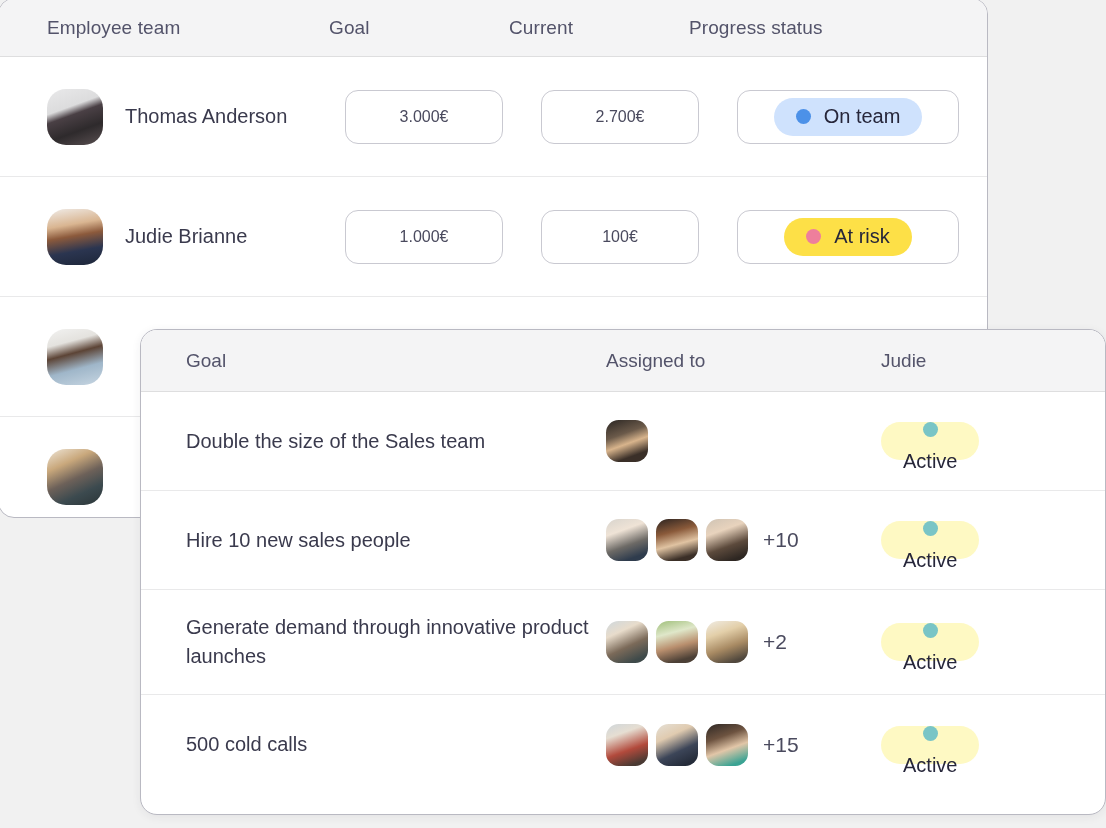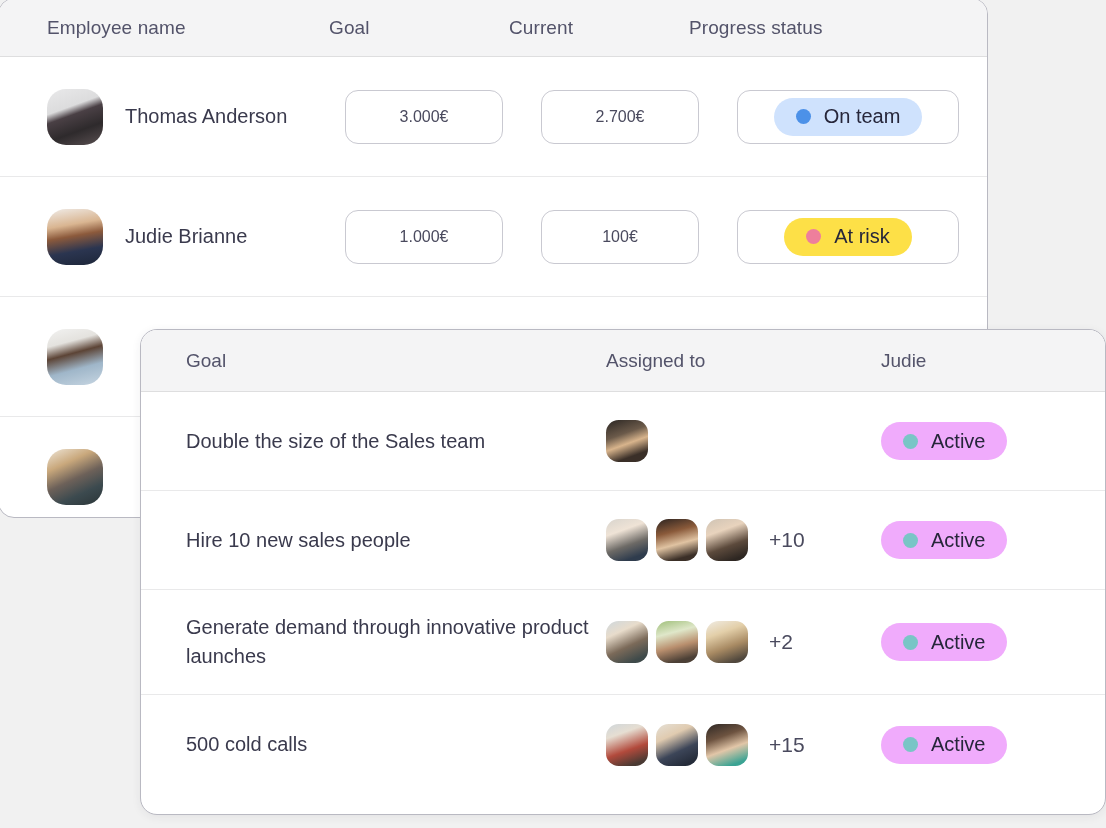--- a/index.html
+++ b/index.html
@@ -129,21 +129,21 @@
   }
   .badge .dot {
     width: 15px; height: 15px;
     border-radius: 50%;
     flex: none;
   }
   .badge.ontrack { background: #cfe2fd; }
   .badge.ontrack .dot { background: #4c91e8; }
   .badge.atrisk  { background: #fde047; }
   .badge.atrisk  .dot { background: #ee7f9c; }
-  .badge.active  { background: #f0abfc; }
+  .badge.active  { background: #fef9c3; flex-direction: column; }
   .badge.active  .dot { background: #79c5c6; }
 
   
   #goal-card {
     position: absolute;
     left: 140px;
     top: 329px;
     width: 966px;
     height: 486px;
     background: #ffffff;
@@ -185,21 +185,21 @@
   }
 
   .assignees {
     display: flex;
     align-items: center;
     gap: 8px;
   }
   .plus-more {
     font-size: 21px;
     color: #4a4a5e;
-    margin-left: 13px;
+    margin-left: 7px;
     white-space: nowrap;
   }
 
   
   .ph-thomas  { background-image: linear-gradient(160deg,#e9e9ea 0%,#dcdcdd 34%,#4a4045 46%,#2e2a2c 70%,#5a5052 100%); }
   .ph-judie   { background-image: linear-gradient(170deg,#f0ece8 0%,#d9b591 30%,#8c5a3c 48%,#2b3550 72%,#1d2639 100%); }
   .ph-beard   { background-image: linear-gradient(165deg,#f2f2f1 0%,#e4e2de 26%,#5c4436 44%,#9fb6c9 68%,#c7d6e2 100%); }
   .ph-blond   { background-image: linear-gradient(155deg,#efe6d8 0%,#c9a87c 28%,#6d6159 52%,#3c4a4f 74%,#2b3538 100%); }
   .ph-a1      { background-image: linear-gradient(160deg,#2a2522 0%,#6b5a4a 35%,#d8b48c 55%,#3a2f28 80%); }
   .ph-a2      { background-image: linear-gradient(160deg,#d8d4cd 0%,#efe3d6 30%,#6d6a66 60%,#2f3c4d 85%); }
@@ -211,21 +211,21 @@
   .ph-a8      { background-image: linear-gradient(160deg,#cfd6da 0%,#e6ded2 26%,#b24a3c 60%,#4a3a33 88%); }
   .ph-a9      { background-image: linear-gradient(155deg,#e5e0d6 0%,#e0cbb0 30%,#3c4558 62%,#252c3a 88%); }
   .ph-a10     { background-image: linear-gradient(160deg,#2d2724 0%,#6d5340 32%,#e2c6a8 58%,#3ba393 88%); }
 </style>
 </head>
 <body>
 
 <div id="employee-card">
 
   <div class="hdr">
-    <div class="h-cell col-name">Employee name</div>
+    <div class="h-cell col-name">Employee team</div>
     <div class="h-cell col-goal">Goal</div>
     <div class="h-cell col-curr">Current</div>
     <div class="h-cell col-status">Progress status</div>
   </div>
 
   <div class="row">
     <div class="c col-name name-cell">
       <div class="avatar lg ph-thomas"></div>
       <span class="emp-name">Thomas Anderson</span>
     </div>

